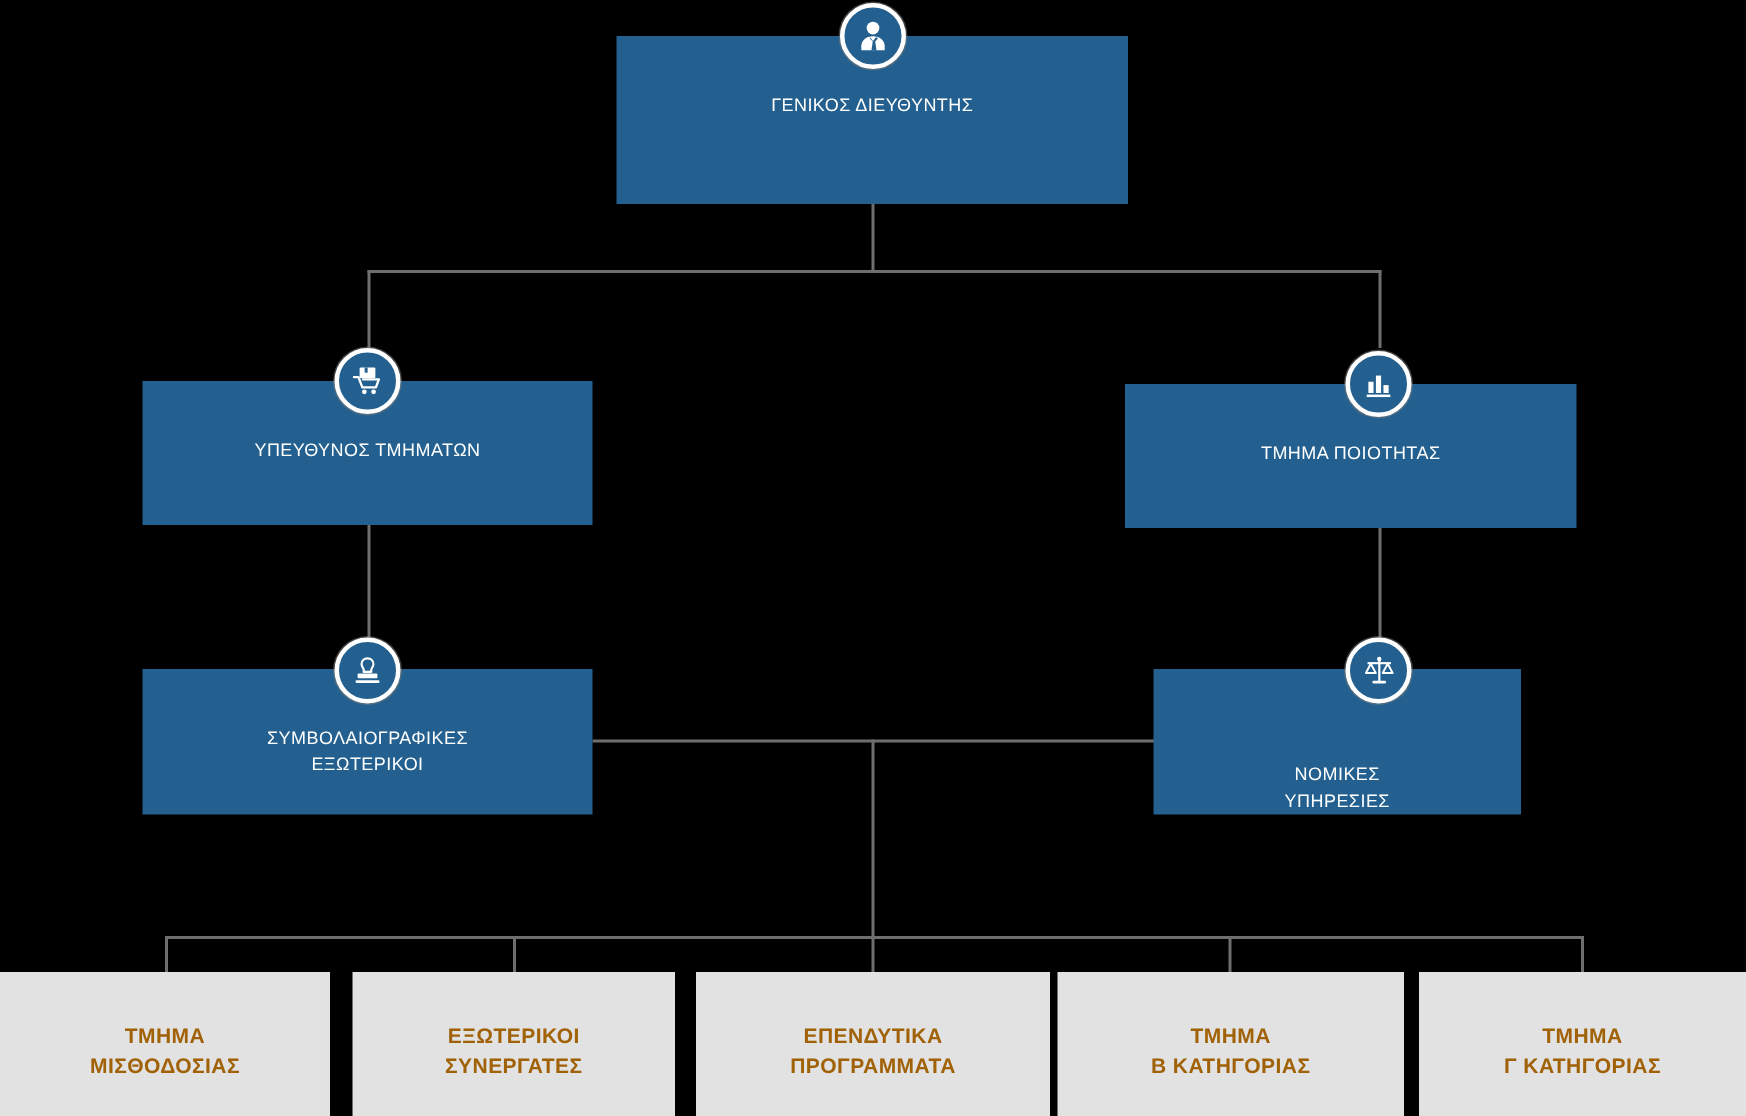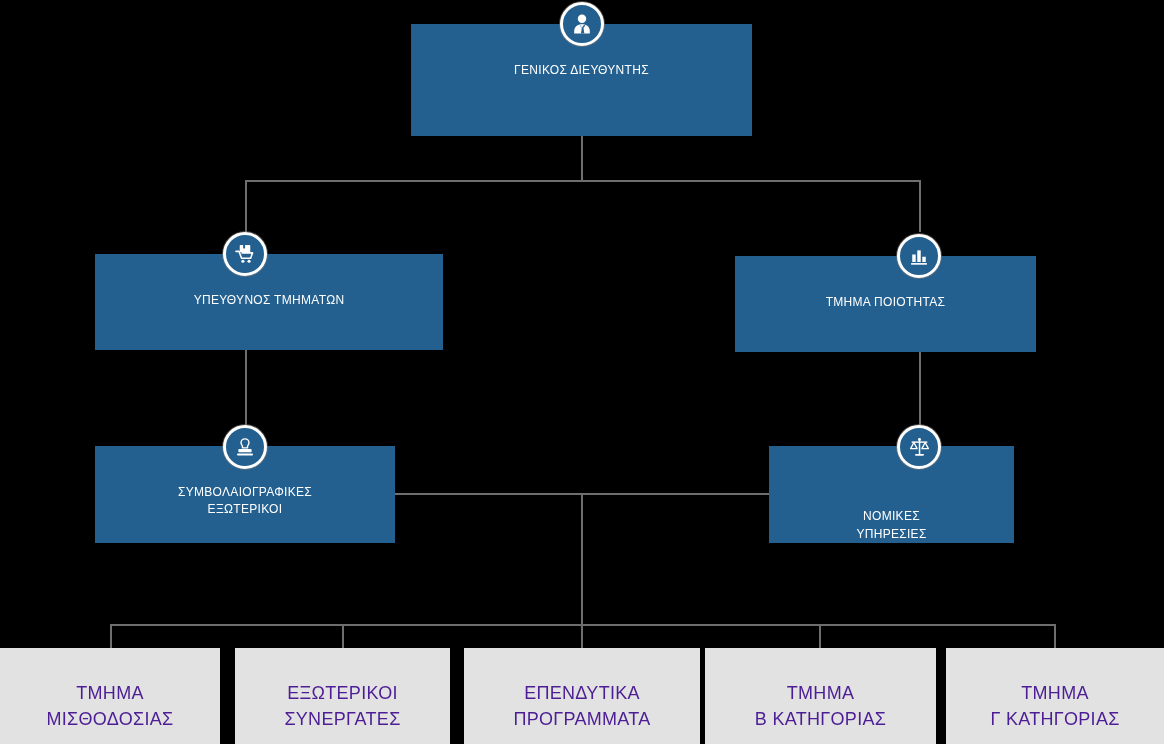--- a/index.html
+++ b/index.html
@@ -45,23 +45,23 @@
     line-height: 1.45;
     letter-spacing: 0.3px;
     white-space: pre-line;
   }
   .node-primary .node-label {
     color: #FFFFFF;
     font-size: 12px;
     font-weight: 400;
   }
   .node-secondary .node-label {
-    color: #4c1d95;
-    font-size: 18px;
-    font-weight: 400;
+    color: #a16207;
+    font-size: 14px;
+    font-weight: 700;
   }
 
   
   .node-primary { align-items: flex-start; }
   .node-primary .node-label { margin-top: 38px; }
   .node-secondary { align-items: flex-start; }
   .node-secondary .node-label { margin-top: 32px; }
 
   
   .badge {
@@ -113,34 +113,34 @@
     <span class="node-label">ΓΕΝΙΚΟΣ ΔΙΕΥΘΥΝΤΗΣ</span>
   </div>
   <div class="badge" style="left:560px; top:2px;">
     <svg width="26" height="26" viewBox="0 0 32 32" aria-hidden="true">
       <circle cx="16" cy="9.5" r="5.2" fill="#ffffff"></circle>
       <path d="M16 16.2c-5.4 0-9.6 3.3-9.6 8.2v3.2h19.2v-3.2c0-4.9-4.2-8.2-9.6-8.2z" fill="#ffffff"></path>
       <path d="M13.4 16.8 16 20.2l2.6-3.4 1.4 1.4-2.2 2.4 1.1 7.2h-4.2l1.1-7.2-2.2-2.4z" fill="#23608F"></path>
     </svg>
   </div>
 
-  <div class="node node-primary" style="left:95px; top:254px; width:348px; height:96px;">
+  <div class="node node-primary" style="left:95px; top:254px; width:300px; height:96px;">
     <span class="node-label">ΥΠΕΥΘΥΝΟΣ ΤΜΗΜΑΤΩΝ</span>
   </div>
   <div class="badge" style="left:223px; top:232px;">
     <svg width="24" height="24" viewBox="0 0 32 32" aria-hidden="true">
       <rect x="9" y="4" width="14" height="9.5" rx="1" fill="#ffffff"></rect>
       <rect x="13.5" y="4" width="2.6" height="4.6" fill="#23608F"></rect>
       <path d="M4 12.5h4l3.4 9.2h12.1l2.6-7.2h-14" fill="none" stroke="#ffffff" stroke-width="2.1" stroke-linecap="round" stroke-linejoin="round"></path>
       <circle cx="13.2" cy="25.6" r="2.1" fill="#ffffff"></circle>
       <circle cx="21.4" cy="25.6" r="2.1" fill="#ffffff"></circle>
     </svg>
   </div>
 
-  <div class="node node-primary" style="left:735px; top:256px; width:301px; height:96px;">
+  <div class="node node-primary" style="left:750px; top:256px; width:301px; height:96px;">
     <span class="node-label">ΤΜΗΜΑ ΠΟΙΟΤΗΤΑΣ</span>
   </div>
   <div class="badge" style="left:897px; top:234px;">
     <svg width="24" height="24" viewBox="0 0 32 32" aria-hidden="true">
       <rect x="7" y="14" width="4.6" height="10" fill="#ffffff"></rect>
       <rect x="13.7" y="8.5" width="4.6" height="15.5" fill="#ffffff"></rect>
       <rect x="20.4" y="17" width="4.6" height="7" fill="#ffffff"></rect>
       <rect x="5.5" y="25.4" width="21" height="2.2" fill="#ffffff"></rect>
     </svg>
   </div>

